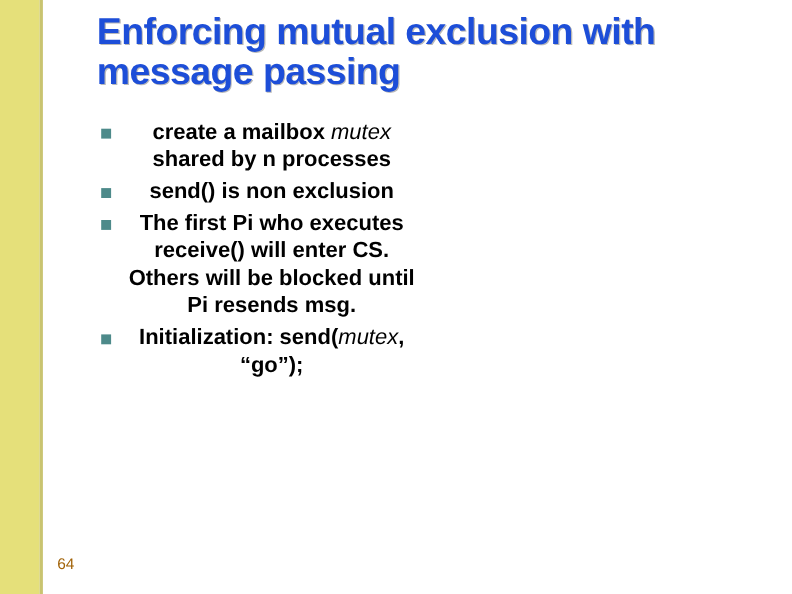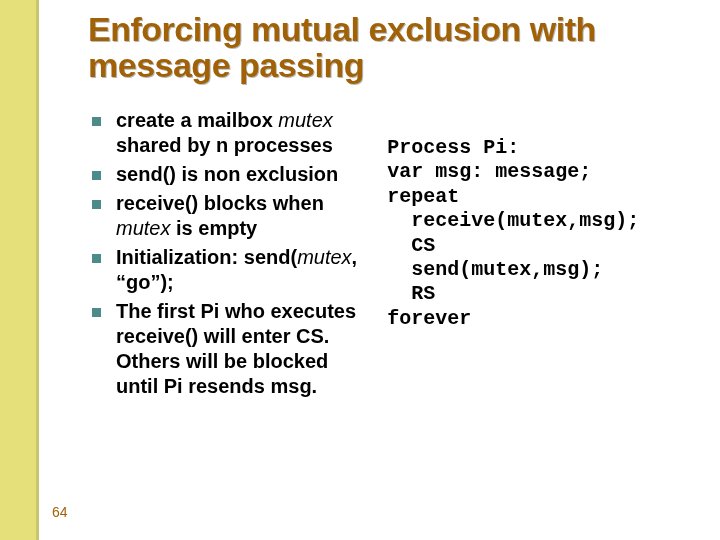--- a/index.html
+++ b/index.html
@@ -36,35 +36,36 @@
   }
   .title {
     position: absolute;
     left: 88px;
     top: 12px;
     right: 40px;
     font-family: "Arial Black", Arial, sans-serif;
     font-weight: 900;
     font-size: 34px;
     line-height: 1.05;
-    color: #a16207;
+    color: #1d4ed8;
     text-shadow: 1px 1px 0 #b9b9b9;
     letter-spacing: -0.5px;
   }
   .body-area {
     position: absolute;
     left: 88px;
     top: 108px;
     width: 600px;
   }
   .columns {
     display: flex;
     flex-direction: row;
     align-items: flex-start;
     gap: 18px;
+    text-align: center;
   }
   .left-col {
     width: 290px;
   }
   .right-col {
     width: 310px;
     font-family: "Courier New", Courier, monospace;
     font-size: 20px;
     font-weight: bold;
     color: #000;
@@ -120,37 +121,26 @@
 
       <div class="left-col">
         <ul class="bullets">
           <li>
             <span>create  a mailbox </span><span class="nonbold-italic">mutex</span><span> shared by n processes</span>
           </li>
           <li>
             <span>send() is non exclusion</span>
           </li>
           <li>
-            <span>receive() blocks when </span><span class="nonbold-italic">mutex</span><span> is empty</span>
+            <span>The first Pi who executes receive() will enter CS. Others will be blocked until Pi resends msg.</span>
           </li>
           <li>
             <span>Initialization: send(</span><span class="nonbold-italic">mutex</span><span>, “go”);</span>
           </li>
-          <li>
-            <span>The first Pi who executes receive() will enter CS. Others will be blocked until Pi resends msg.</span>
-          </li>
         </ul>
       </div>
 
-      <div class="right-col"><span>Process Pi:</span>
-<span>var msg: message;</span>
-<span>repeat</span>
-<span>  receive(mutex,msg);</span>
-<span>  CS</span>
-<span>  send(mutex,msg);</span>
-<span>  RS</span>
-<span>forever</span></div>
 
     </div>
   </div>
 
   <div class="footer-num">64</div>
 </div>
 
 </body></html>

